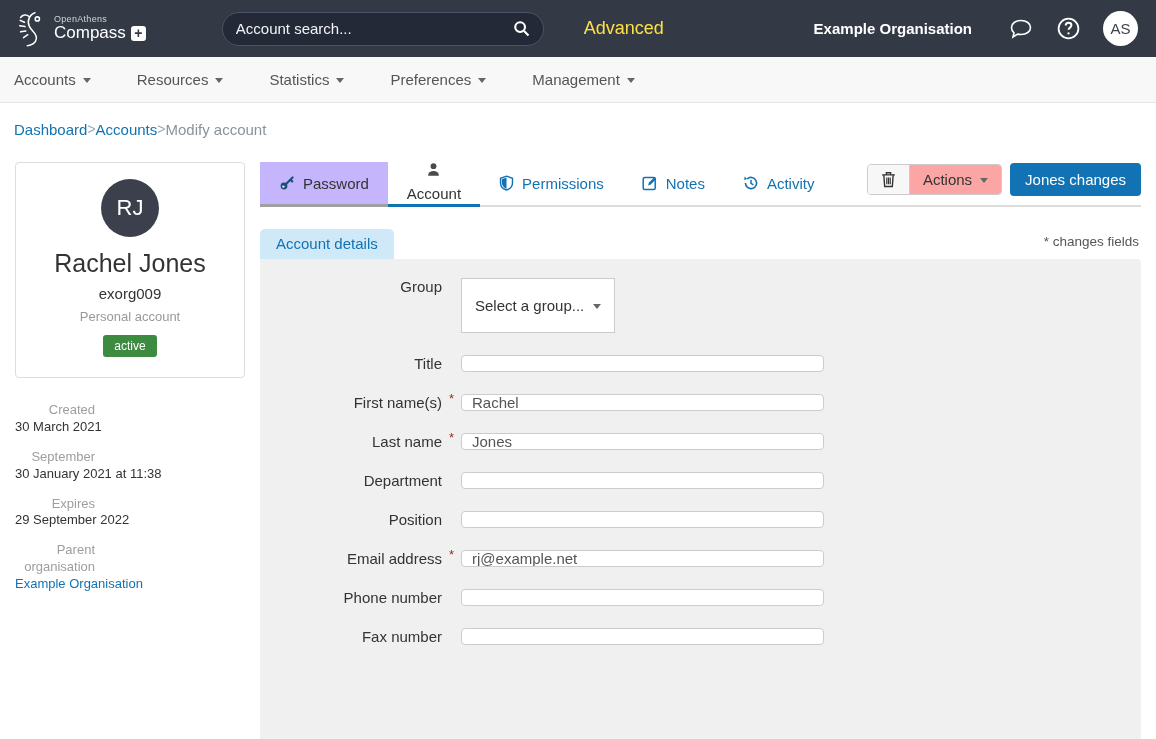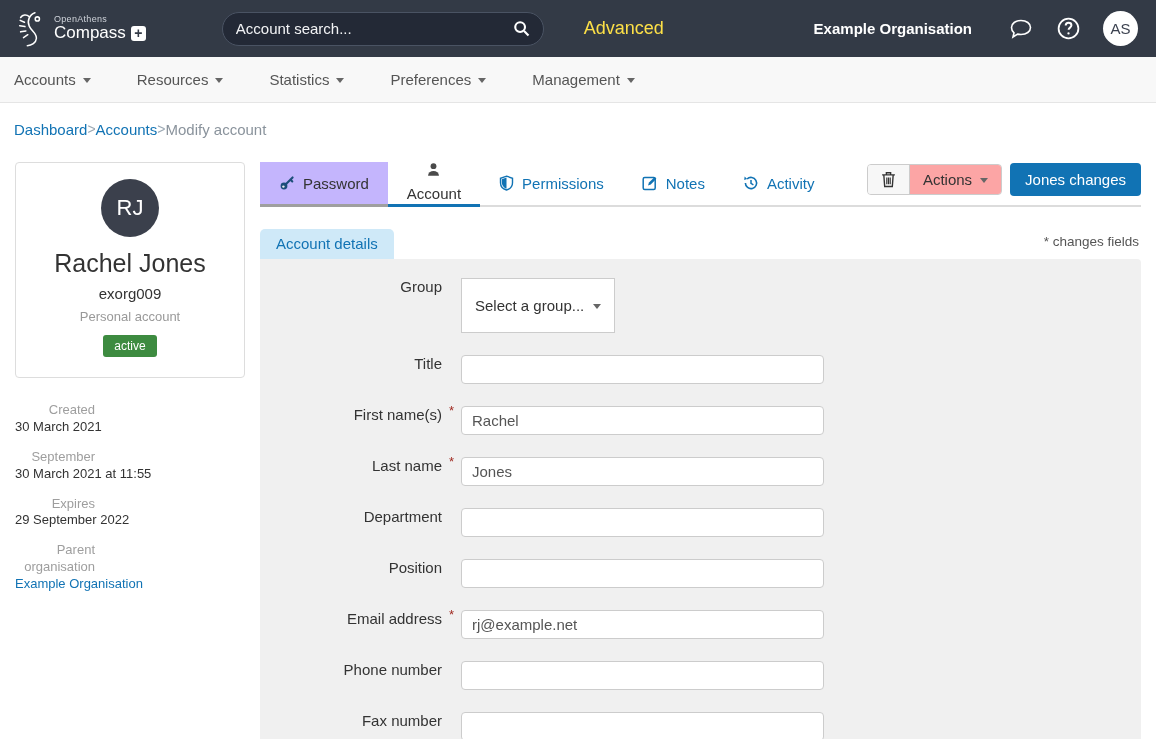--- a/index.html
+++ b/index.html
@@ -88,21 +88,21 @@
   
   .details-header { margin-top:22px; display:flex; justify-content:space-between; align-items:flex-start; }
   .section-tab { background:#cfe9f8; color:#1173b4; font-size:15px; padding:6px 16px 7px;
     border-radius:5px 5px 0 0; border:none; cursor:pointer; font-family:inherit; }
   .required-note { color:#555; font-size:13.5px; padding-right:2px; align-self:flex-start; margin-top:5px; }
 
   .panel { background:#f0f0f0; border-radius:0 4px 4px 4px; padding-top:19px; height:560px; }
   .form-row { display:flex; align-items:flex-start; margin-bottom:22px; }
   .form-label { width:182px; flex:none; text-align:right; font-size:15px; color:#333; position:relative; }
   .req-mark { position:absolute; right:-12px; top:-3px; color:#a02b22; font-size:13px; }
-  .form-input { margin-left:19px; width:363px; height:29px; border:1px solid #ccc; border-radius:4px;
+  .form-input { margin-left:19px; width:363px; height:17px; border:1px solid #ccc; border-radius:4px;
     padding:4px 10px; font-size:15px; color:#555; background:#fff; font-family:inherit; outline:none; }
   .select-btn { margin-left:19px; background:#fff; border:1px solid #ccc; border-radius:0;
     padding:18px 13px; font-size:15px; color:#333; cursor:pointer; display:flex; align-items:center;
     gap:9px; font-family:inherit; }
 </style>
 </head>
 <body>
 
 <header class="topbar">
   <div class="brand">
@@ -204,21 +204,21 @@
       <div class="status-badge">active</div>
     </div>
 
     <div class="meta-list">
       <div class="meta-row">
         <span class="meta-label">Created</span>
         <span class="meta-value">30 March 2021</span>
       </div>
       <div class="meta-row">
         <span class="meta-label">September</span>
-        <span class="meta-value">30 March 2021 at 11:55</span>
+        <span class="meta-value">30 January 2021 at 11:38</span>
       </div>
       <div class="meta-row">
         <span class="meta-label">Expires</span>
         <span class="meta-value">29 September 2022</span>
       </div>
       <div class="meta-row">
         <span class="meta-label">Parent organisation</span>
         <span class="meta-value"><a href="#">Example Organisation</a></span>
       </div>
     </div>

